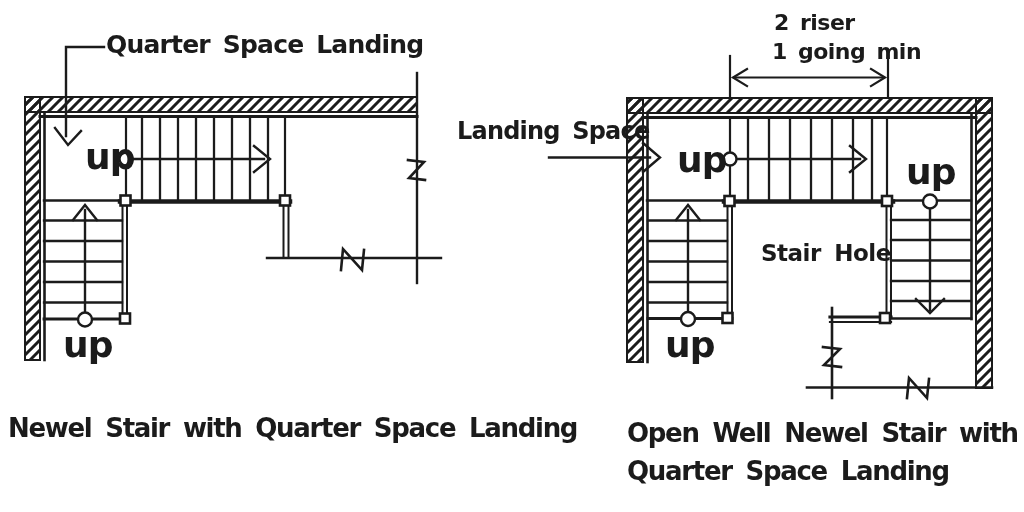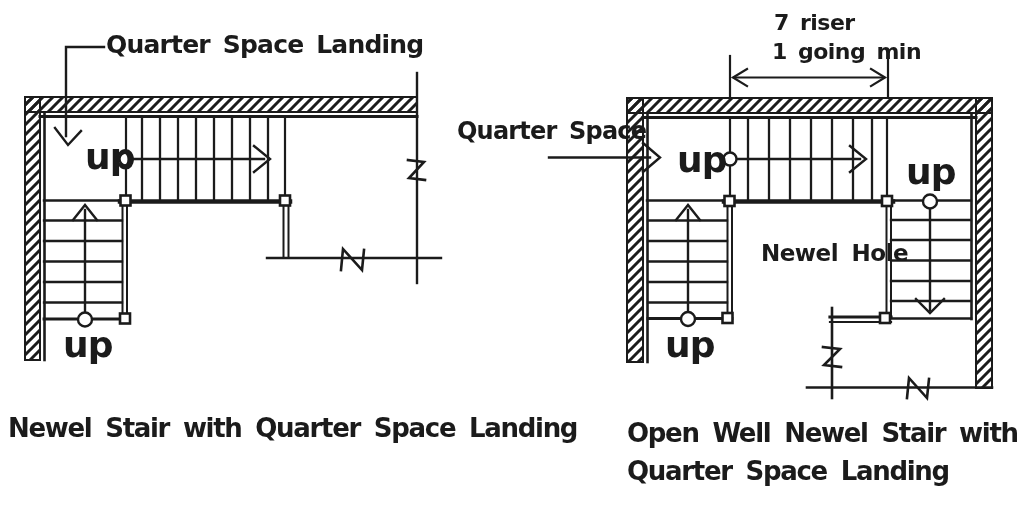--- a/index.html
+++ b/index.html
@@ -200,23 +200,23 @@
         <polyline class="ln" points="907,398 909,378 927,398 929,379" stroke-width="2.6"></polyline>
       </g>
     </g>
   </svg>
 
   <div class="t qsl-left">Quarter Space Landing</div>
   <div class="t up up-l-top">up</div>
   <div class="t up up-l-bot">up</div>
   <div class="t cap cap-left">Newel Stair with Quarter Space Landing</div>
 
-  <div class="t dim dim-1">7 riser</div>
+  <div class="t dim dim-1">2 riser</div>
   <div class="t dim dim-2">1 going min</div>
-  <div class="t lbl qs-1">Quarter Space</div>
+  <div class="t lbl qs-1">Landing Space</div>
   <div class="t up up-r-left">up</div>
   <div class="t up up-r-right">up</div>
-  <div class="t well well-hole">Newel Hole</div>
+  <div class="t well well-hole">Stair Hole</div>
   <div class="t up up-r-bot">up</div>
   <div class="t cap cap-r1">Open Well Newel Stair with</div>
   <div class="t cap cap-r2">Quarter Space Landing</div>
 
 </div>
 
 </body></html>

